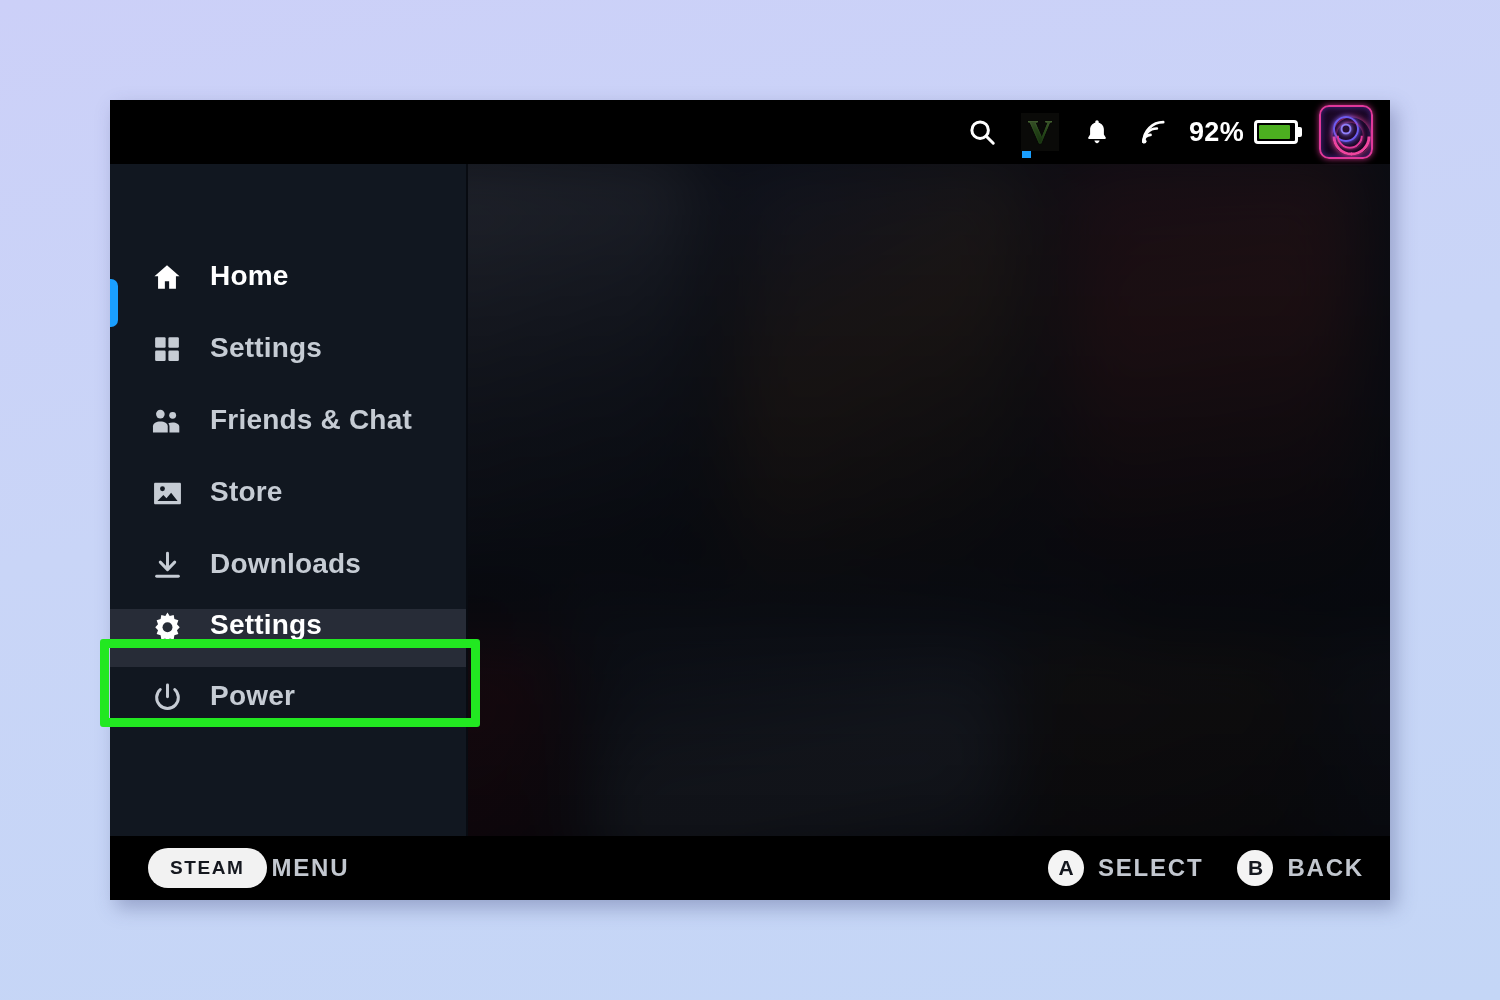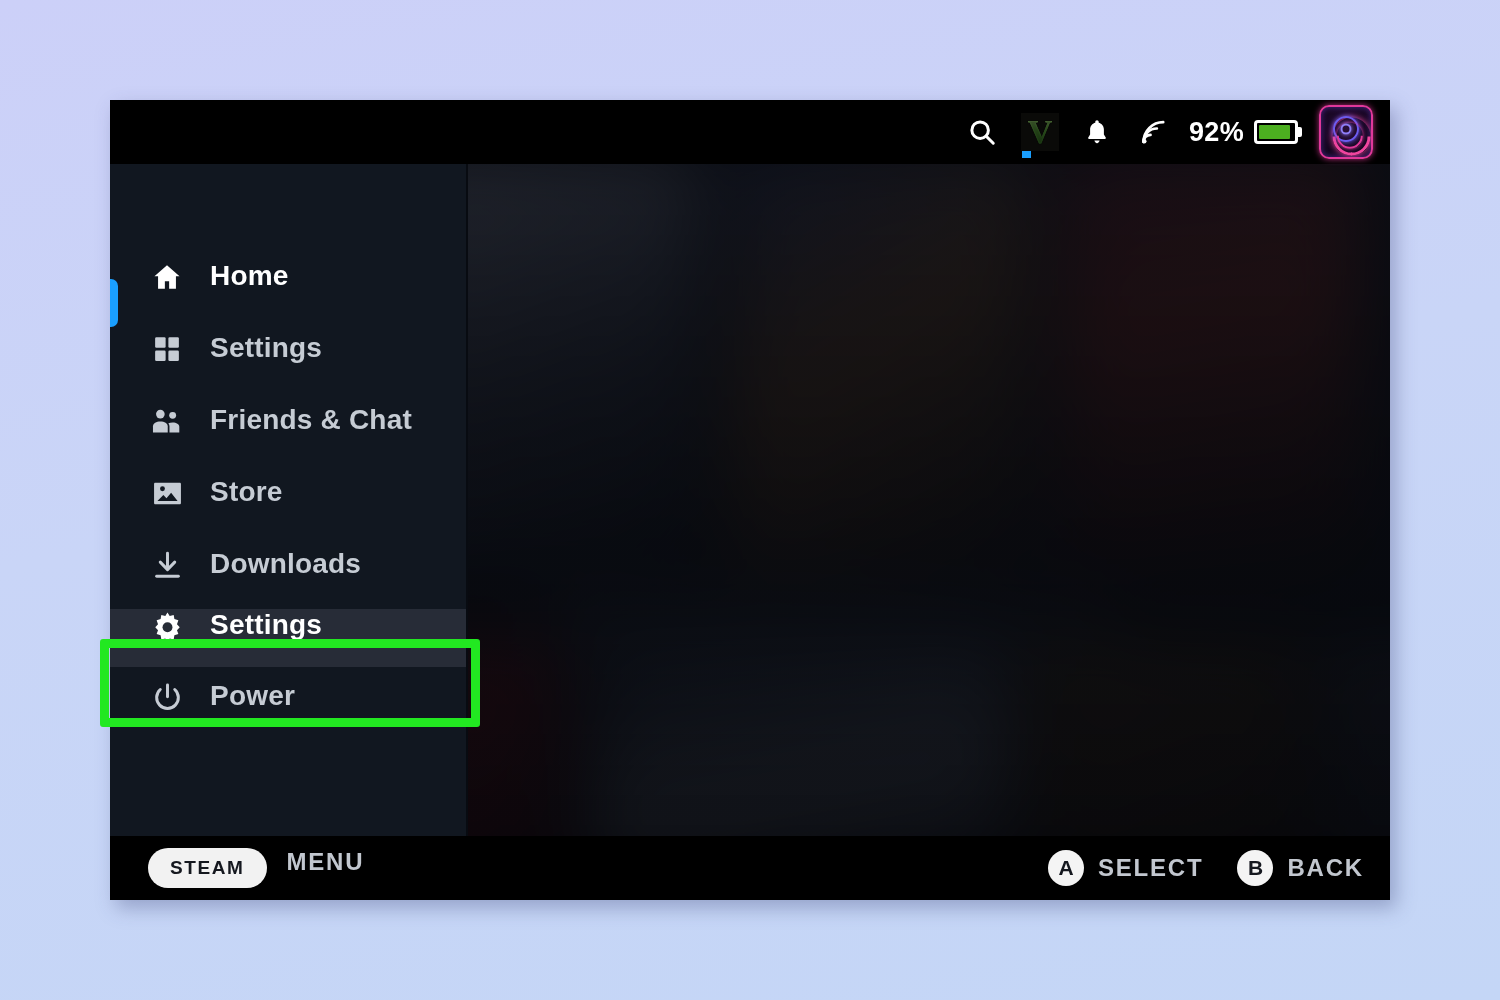--- a/index.html
+++ b/index.html
@@ -264,21 +264,21 @@
     left: 0; bottom: 0;
     width: 100%;
     height: 64px;
     background: #000000;
     display: flex;
     align-items: center;
     justify-content: space-between;
     padding: 0 26px 0 38px;
     z-index: 30;
   }
-  #bb-left { display: flex; align-items: flex-start; gap: 20px; }
+  #bb-left { display: flex; align-items: center; gap: 5px; }
   #bb-right { display: flex; align-items: center; gap: 34px; }
   .pill-btn {
     background: #f2f2f2;
     color: #15181f;
     font-size: 19px;
     font-weight: bold;
     letter-spacing: 1.6px;
     padding: 9px 22px;
     border-radius: 20px;
     border: none;

